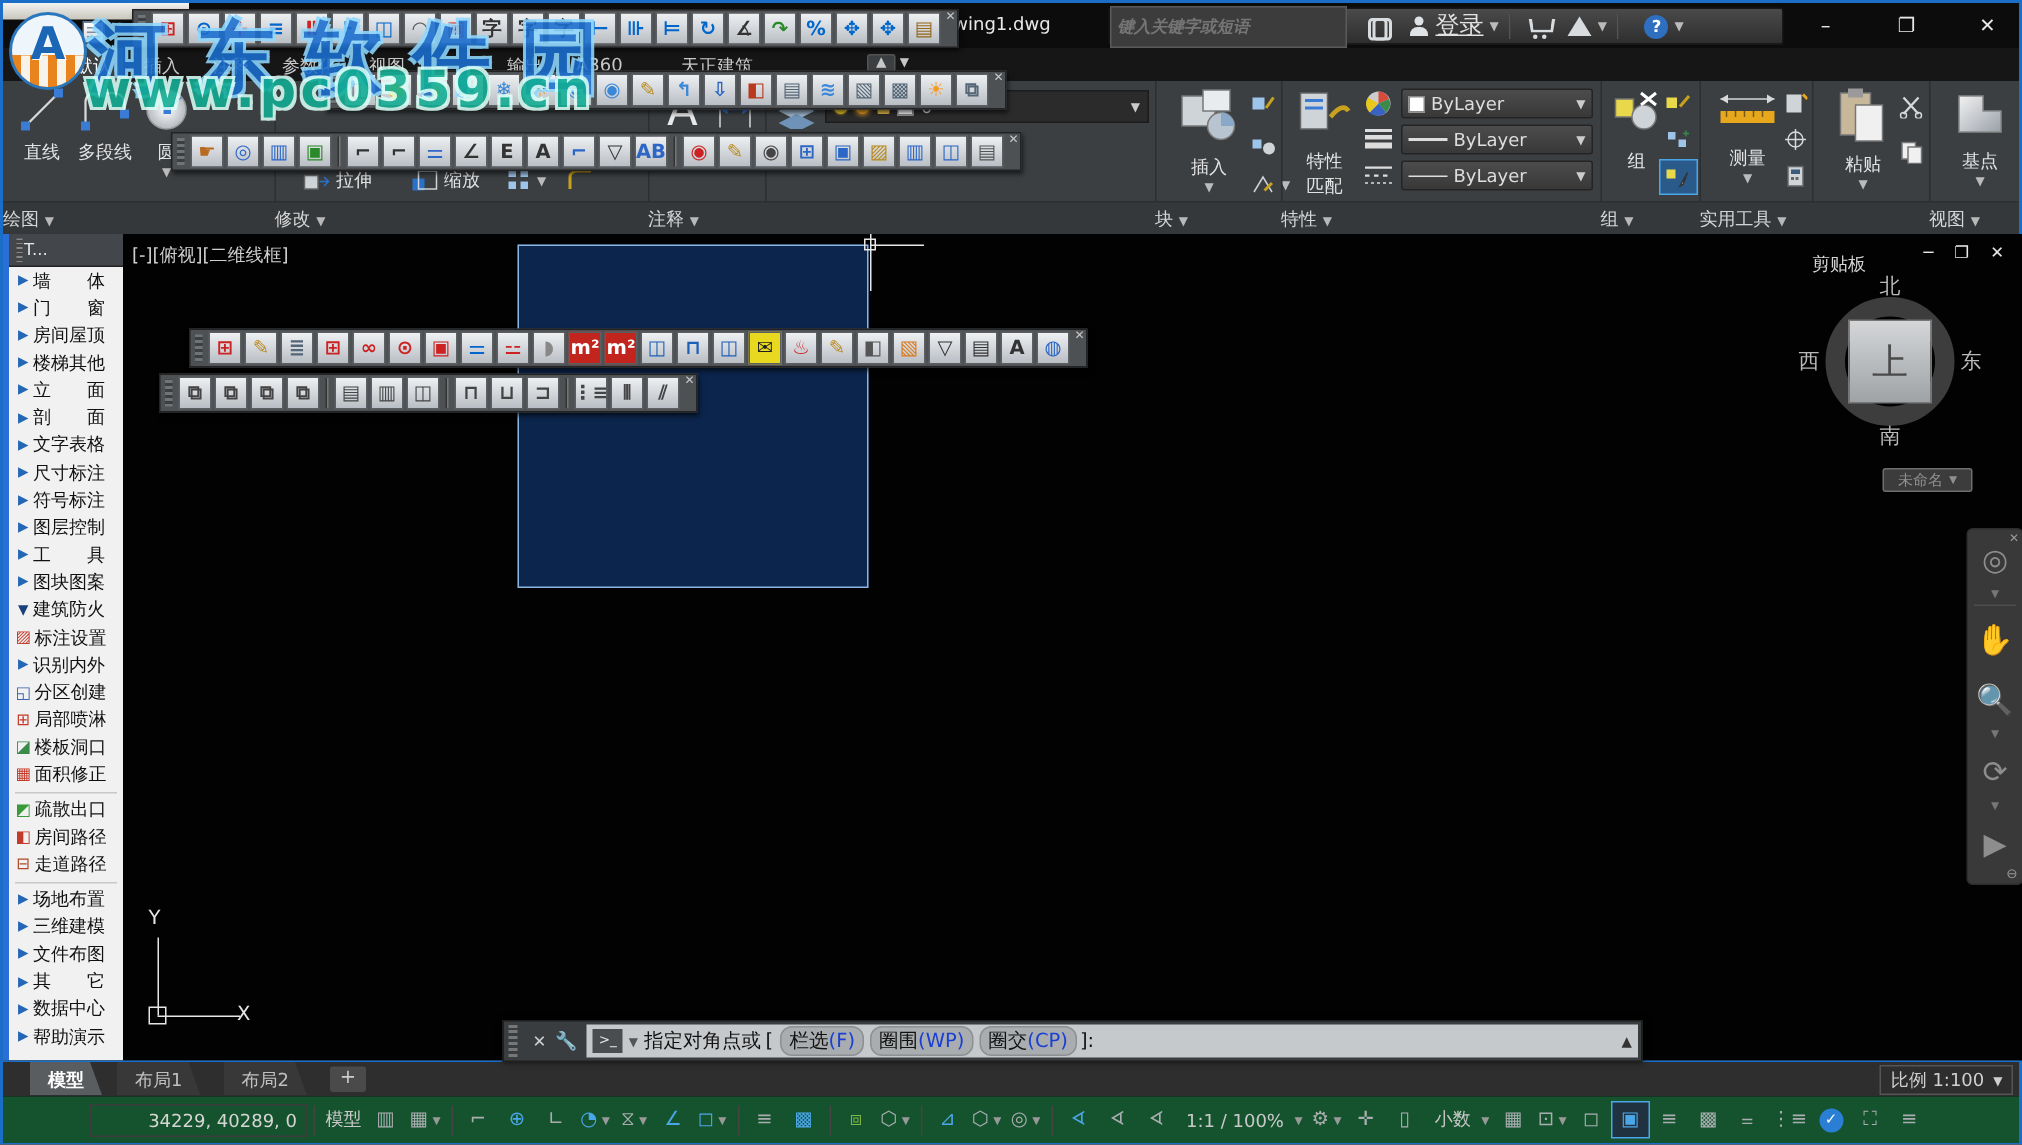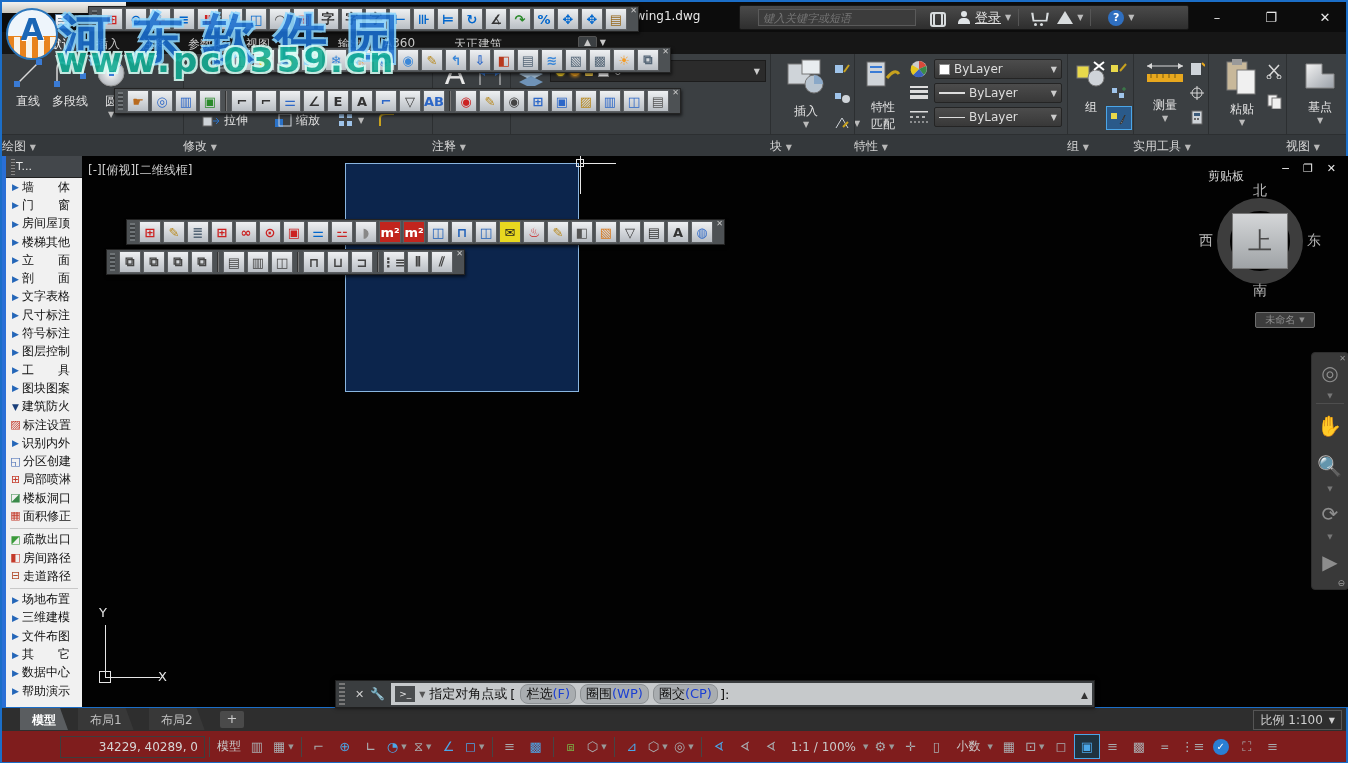--- a/index.html
+++ b/index.html
@@ -9,22 +9,22 @@
 .titlebar { position:absolute; left:0; top:0; width:100%; height:30px; background:#0c0c0c; }
 .apptitle { position:absolute; left:296px; top:7px; color:#e8e8e8; font-size:12px; white-space:nowrap; }
 .doctitle { position:absolute; left:612px; top:7px; color:#e8e8e8; font-size:12px; }
 .qatchip { position:absolute; left:0; top:0; width:124px; height:11px; background:linear-gradient(#f2f2f0,#c9c6bd); border-radius:0 0 4px 0; }
 .newdoc { position:absolute; left:53px; top:12px; width:15px; height:15px; background:linear-gradient(#fff,#cfd6de); border:1px solid #5a7a9a; }
 .newdoc:before { content:""; position:absolute; left:2px; top:3px; width:9px; height:1px; background:#7c8ea0; box-shadow:0 3px 0 #7c8ea0,0 6px 0 #7c8ea0; }
 .applogo { position:absolute; left:4px; top:6px; width:52px; height:52px; border-radius:50%; background:linear-gradient(#eef5fb 0 55%, #e8831d 55% 100%); border:2px solid #2b77bd; overflow:hidden; z-index:80; }
 .applogo .stripes { position:absolute; left:0; bottom:0; width:100%; height:44%; background:repeating-linear-gradient(90deg,#e8831d 0 6px,#f7f3ea 6px 12px); }
 .applogo .aglyph { position:absolute; left:0; top:2px; width:100%; text-align:center; font-size:30px; font-weight:bold; color:#1b66b5; text-shadow:1px 1px 0 #fff; }
 .tb-right { position:absolute; left:737px; top:3px; width:450px; height:25px; background:linear-gradient(#4a4a4a,#2e2e2e); border:1px solid #171717; border-radius:2px; display:flex; align-items:center; }
-.searchbox { width:158px; height:17px; margin-left:18px; background:#3c3c3c; border:1px solid #5a5a5a; color:#9a9a9a; font-style:italic; font-size:11px; padding:1px 4px; }
-.login-lbl { color:#e2e2e2; font-size:13px; margin-left:5px;text-decoration:underline; }
+.searchbox { width:158px; height:28px; background:#3c3c3c; border:1px solid #5a5a5a; color:#9a9a9a; font-style:italic; font-size:11px; padding:1px 4px;font-weight:bold; }
+.login-lbl { color:#e2e2e2; font-size:16px; margin-left:5px;text-decoration:underline; }
 .tbr-sep { width:1px; height:17px; background:#1d1d1d; border-right:1px solid #555; margin:0 7px; }
 .dd { color:#bbb; font-size:8px; margin-left:4px; }
 .binoc { position:relative; width:16px; height:11px; margin-left:14px; }
 .binoc:before, .binoc:after { content:""; position:absolute; top:0; width:9px; height:11px; border:2px solid #d8dcde; border-radius:3px; background:transparent; }
 .binoc:before{left:0;} .binoc:after{right:0;}
 .person { width:12px; height:13px; position:relative; margin-left:12px; }
 .person:before { content:""; position:absolute; left:3px; top:0; width:6px; height:6px; border-radius:50%; background:#dfe3e6; }
 .person:after { content:""; position:absolute; left:0; bottom:0; width:12px; height:6px; border-radius:5px 5px 0 0; background:#dfe3e6; }
 .cart { position:relative; width:15px; height:12px; margin-left:6px; }
 .cart:before { content:""; position:absolute; left:0; top:1px; width:12px; height:7px; border:2px solid #d8dcde; border-top:none; transform:perspective(10px) rotateX(-12deg); }
@@ -111,21 +111,21 @@
 .cmd-chip { background:#a9adb0; border:1px solid #8c9093; border-radius:8px; padding:0 5px; margin:0 2px; color:#111; }
 .cmd-chip .key { color:#1b3fd4; }
 .cmd-up { position:absolute; right:4px; top:7px; color:#333; font-size:9px; }
 
 .laytabs { position:absolute; left:0; top:705px; width:100%; height:24px; background:#2e2e2e; border-top:1px solid #1b6ec8; }
 .ltab { position:absolute; top:0px; height:22px; padding:4px 12px 0; color:#c0c0c0; font-size:12px; clip-path:polygon(0 0,calc(100% - 8px) 0,100% 100%,0 100%); background:#383838; }
 .ltab.active { background:#5a5d60; color:#fff; font-weight:bold; }
 .ltab-plus { position:absolute; top:3px; width:24px; height:17px; background:#4a4a4a; border-radius:2px; color:#ccc; text-align:center; line-height:16px; font-size:13px; }
 .scalebox { position:absolute; right:4px; top:2px; height:20px; border:1px solid #555; color:#d0d0d0; font-size:12px; display:flex; align-items:center; padding:0 6px; gap:6px; background:#2e2e2e; }
 
-.statusbar { position:absolute; left:0; top:729px; width:100%; height:31px; background:#7f1d1d; display:flex; align-items:center; color:#c9c9c9; }
+.statusbar { position:absolute; left:0; top:729px; width:100%; height:31px; background:#14532d; display:flex; align-items:center; color:#c9c9c9; }
 .coords { width:145px; text-align:right; font-size:12px; color:#d5d5d5; margin-left:58px; border:1px solid #3d3d3d; padding:3px 6px; }
 .st-btn { height:25px; min-width:26px; display:flex; align-items:center; justify-content:center; font-size:13px; color:#a9adb0; padding:0 3px; position:relative; }
 .st-btn.blue { color:#4ba6e8; }
 .st-btn.bluebox { border:1px solid #4ba6e8; color:#4ba6e8; background:#20323f; }
 .st-btn .sdd { font-size:7px; color:#999; margin-left:3px; }
 .st-sep { width:1px; height:20px; background:#454545; margin:0 4px; }
 .st-txt { font-size:12px; color:#c9c9c9; padding:0 4px; white-space:nowrap; }
 
 .wm { position:absolute; z-index:70; pointer-events:none; font-weight:bold; opacity:.88; white-space:nowrap; }
 .wm1 { left:57px; top:2px; font-size:52px; letter-spacing:20px; color:#1a6fd0; text-shadow:-2px -2px 0 #8fd8ff,2px -2px 0 #8fd8ff,-2px 2px 0 #8fd8ff,2px 2px 0 #8fd8ff; }

